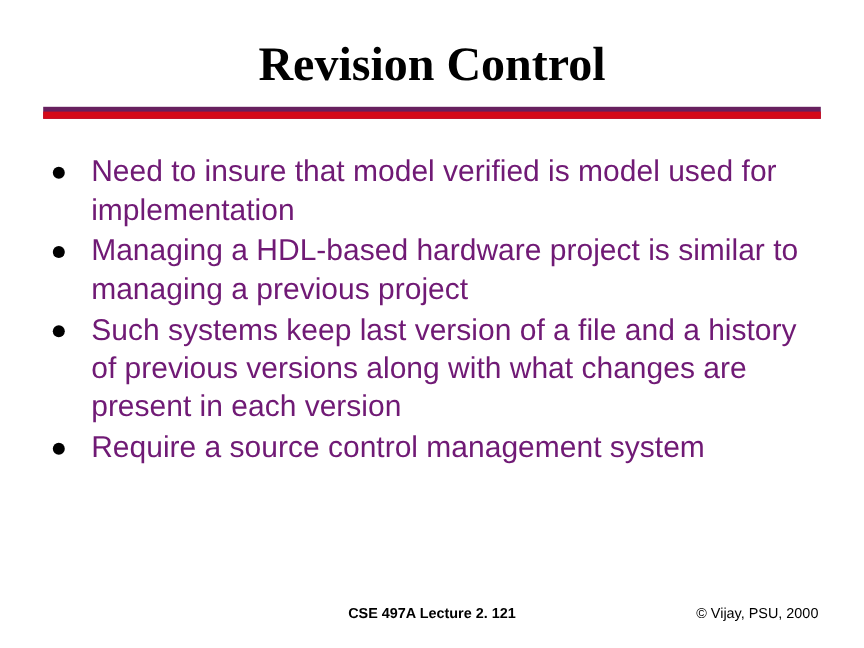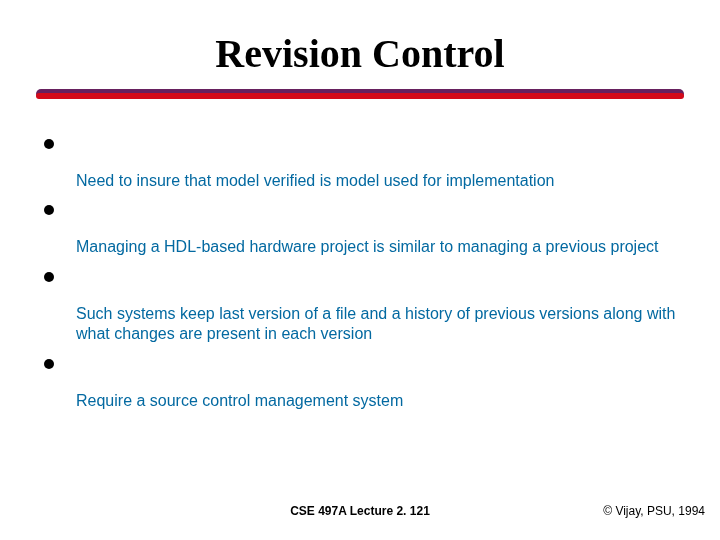--- a/index.html
+++ b/index.html
@@ -1,15 +1,15 @@
 <!DOCTYPE html>
 <html><head>
 <meta charset="utf-8">
 <style>
-  * { margin: 0; padding: 0; box-sizing: border-box; border-radius: 26px; }
+  * { margin: 0; padding: 0; box-sizing: border-box; }
   html, body { width: 720px; height: 540px; background: #fff; font-family: Arial, Helvetica, sans-serif; }
   .slide {
     width: 720px;
     height: 540px;
     position: relative;
     padding: 30px 36px 0 36px;
   }
   .title {
     font-family: "Times New Roman", Times, serif;
     font-weight: bold;
@@ -48,31 +48,30 @@
   .bullets .dot {
     flex: 0 0 auto;
     width: 10px; height: 10px;
     border-radius: 50%;
     background: #000;
     margin-top: 12px;
     margin-right: 22px;
     margin-left: 2px;
   }
   .bullets .txt {
-    font-size: 16px;
+    font-size: 25px;
     line-height: 1.28;
-    color: #0369a1;
-    margin-top: 44px;
+    color: #701a75;
   }
   .footer {
     position: absolute;
     left: 0; right: 0; bottom: 22px;
     display: flex;
     justify-content: space-between;
-    padding: 0 15px 0 0;
+    padding: 0 38px 0 0;
   }
   .footer .center {
     position: absolute;
     left: 0; right: 0;
     text-align: center;
     font-size: 12px;
     font-weight: bold;
     color: #000;
   }
   .footer .right {
@@ -105,15 +104,15 @@
       <span class="dot"></span>
       <span class="txt">Such systems keep last version of a file and a history of previous versions along with what changes are present in each version</span>
     </li>
     <li>
       <span class="dot"></span>
       <span class="txt">Require a source control management system</span>
     </li>
   </ul>
   <div class="footer">
     <div class="center">CSE 497A Lecture 2. 121</div>
-    <div class="right">© Vijay, PSU, 1994</div>
+    <div class="right">© Vijay, PSU, 2000</div>
   </div>
 </div>
 
 </body></html>

